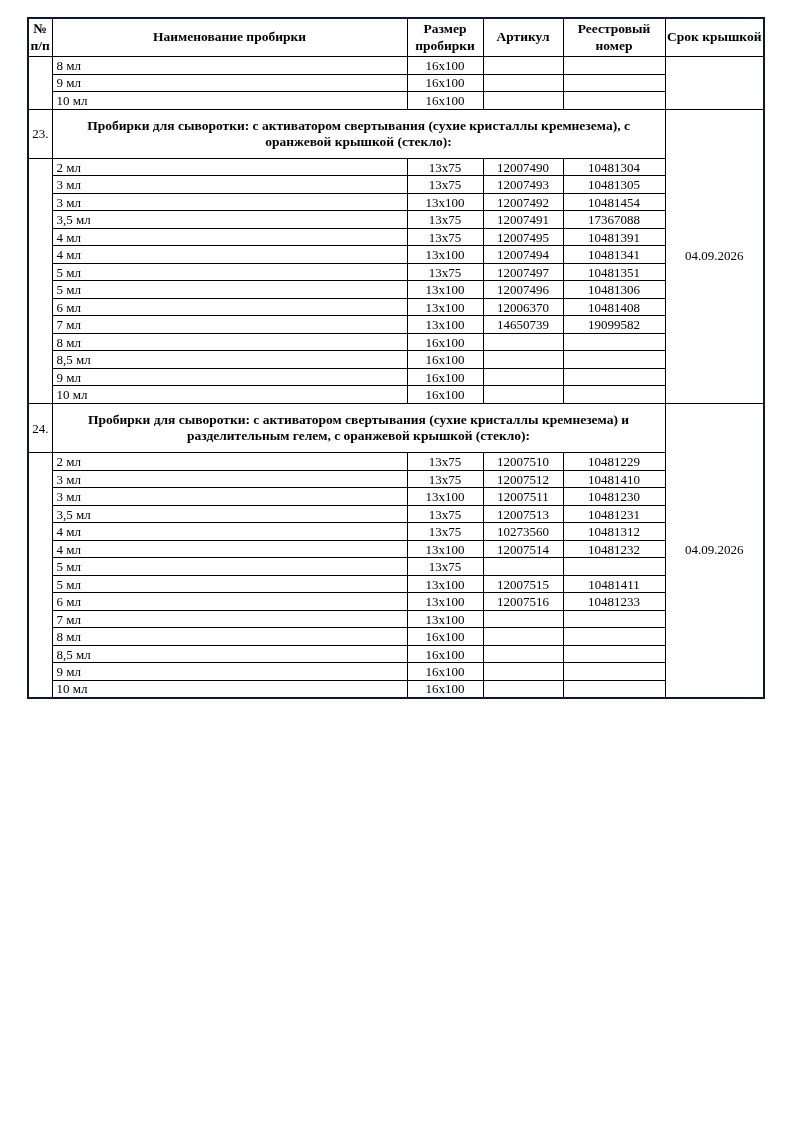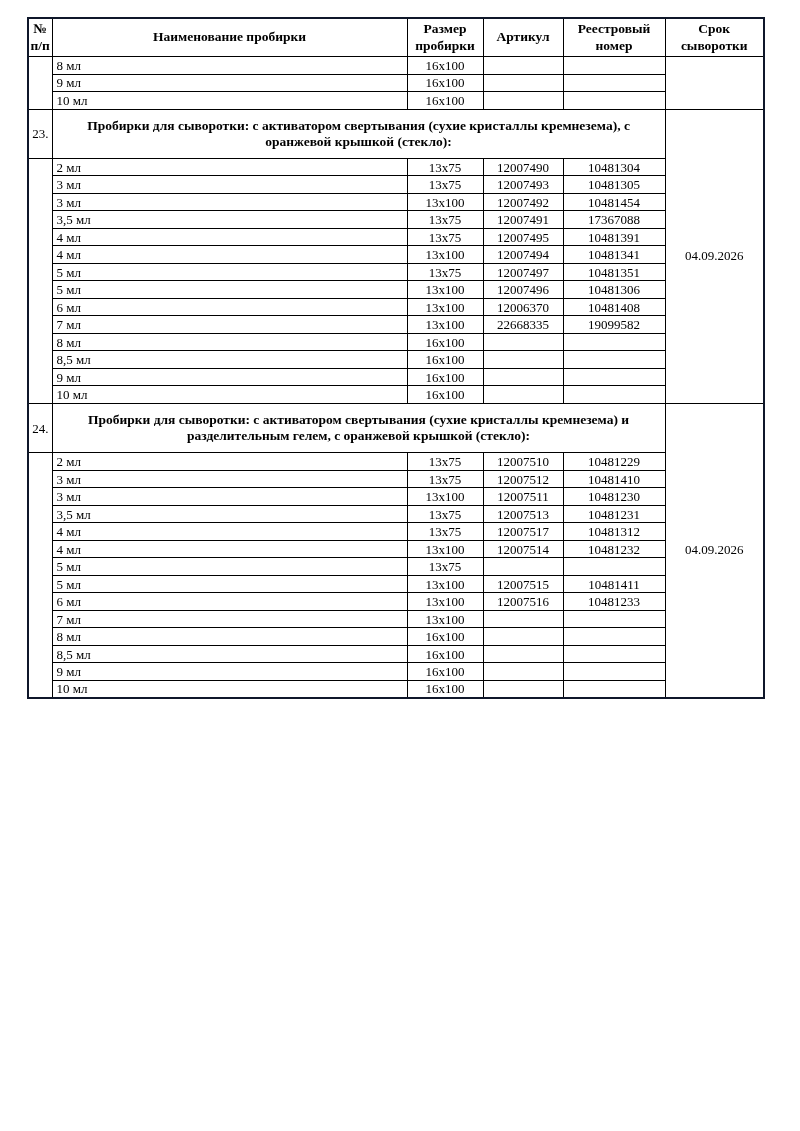--- a/index.html
+++ b/index.html
@@ -84,21 +84,21 @@
     <col style="width:102px">
     <col style="width:99px">
   </colgroup>
   <thead>
     <tr>
       <th>№ п/п</th>
       <th>Наименование пробирки</th>
       <th>Размер пробирки</th>
       <th>Артикул</th>
       <th>Реестровый номер</th>
-      <th>Срок сыворотки</th>
+      <th>Срок крышкой</th>
     </tr>
   </thead>
   <tbody>
       <tr class="data-row">
         <td class="num-cell" rowspan="3"></td>
         <td class="name-cell">8 мл</td>
         <td class="center-cell">16x100</td>
         <td class="center-cell"></td>
         <td class="center-cell"></td>
         <td class="validity-cell" rowspan="3"></td>
@@ -171,21 +171,21 @@
       </tr>
       <tr class="data-row">
         <td class="name-cell">6 мл</td>
         <td class="center-cell">13x100</td>
         <td class="center-cell">12006370</td>
         <td class="center-cell">10481408</td>
       </tr>
       <tr class="data-row">
         <td class="name-cell">7 мл</td>
         <td class="center-cell">13x100</td>
-        <td class="center-cell">22668335</td>
+        <td class="center-cell">14650739</td>
         <td class="center-cell">19099582</td>
       </tr>
       <tr class="data-row">
         <td class="name-cell">8 мл</td>
         <td class="center-cell">16x100</td>
         <td class="center-cell"></td>
         <td class="center-cell"></td>
       </tr>
       <tr class="data-row">
         <td class="name-cell">8,5 мл</td>
@@ -231,21 +231,21 @@
       </tr>
       <tr class="data-row">
         <td class="name-cell">3,5 мл</td>
         <td class="center-cell">13x75</td>
         <td class="center-cell">12007513</td>
         <td class="center-cell">10481231</td>
       </tr>
       <tr class="data-row">
         <td class="name-cell">4 мл</td>
         <td class="center-cell">13x75</td>
-        <td class="center-cell">12007517</td>
+        <td class="center-cell">10273560</td>
         <td class="center-cell">10481312</td>
       </tr>
       <tr class="data-row">
         <td class="name-cell">4 мл</td>
         <td class="center-cell">13x100</td>
         <td class="center-cell">12007514</td>
         <td class="center-cell">10481232</td>
       </tr>
       <tr class="data-row">
         <td class="name-cell">5 мл</td>

